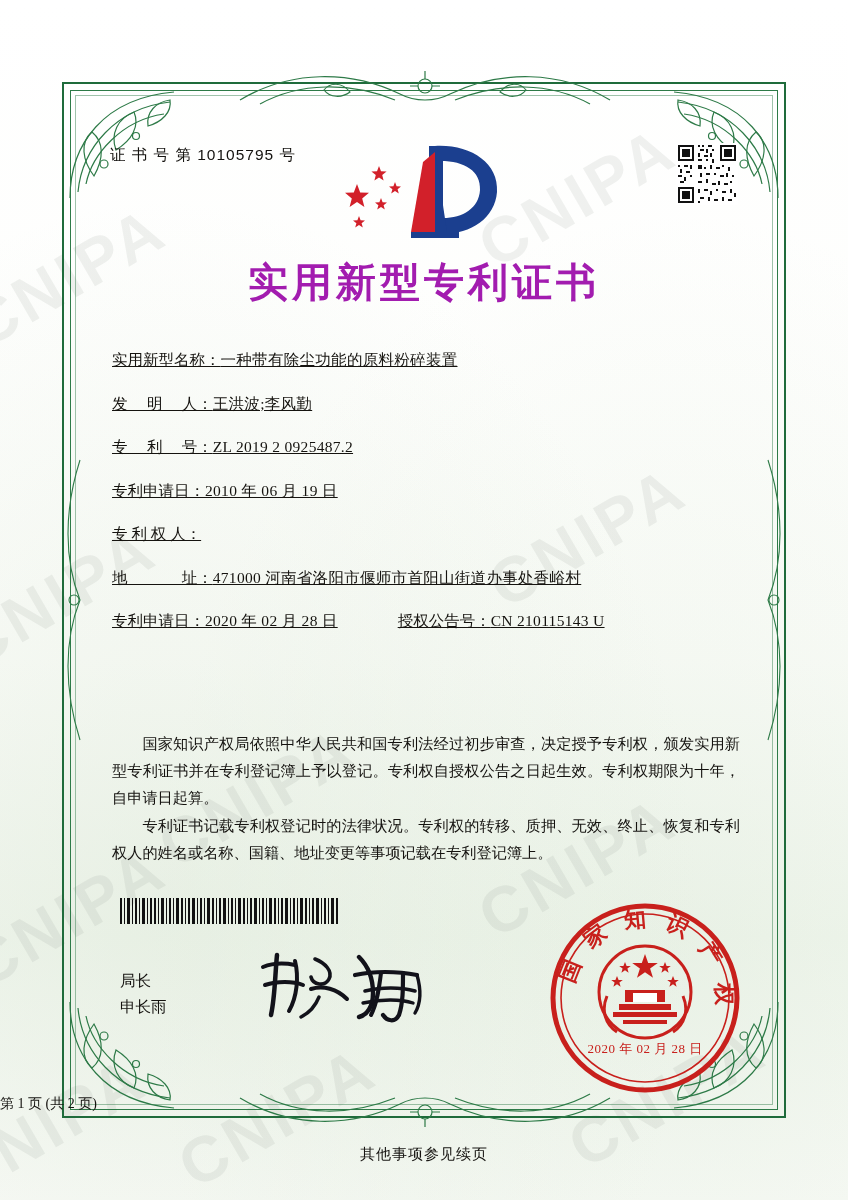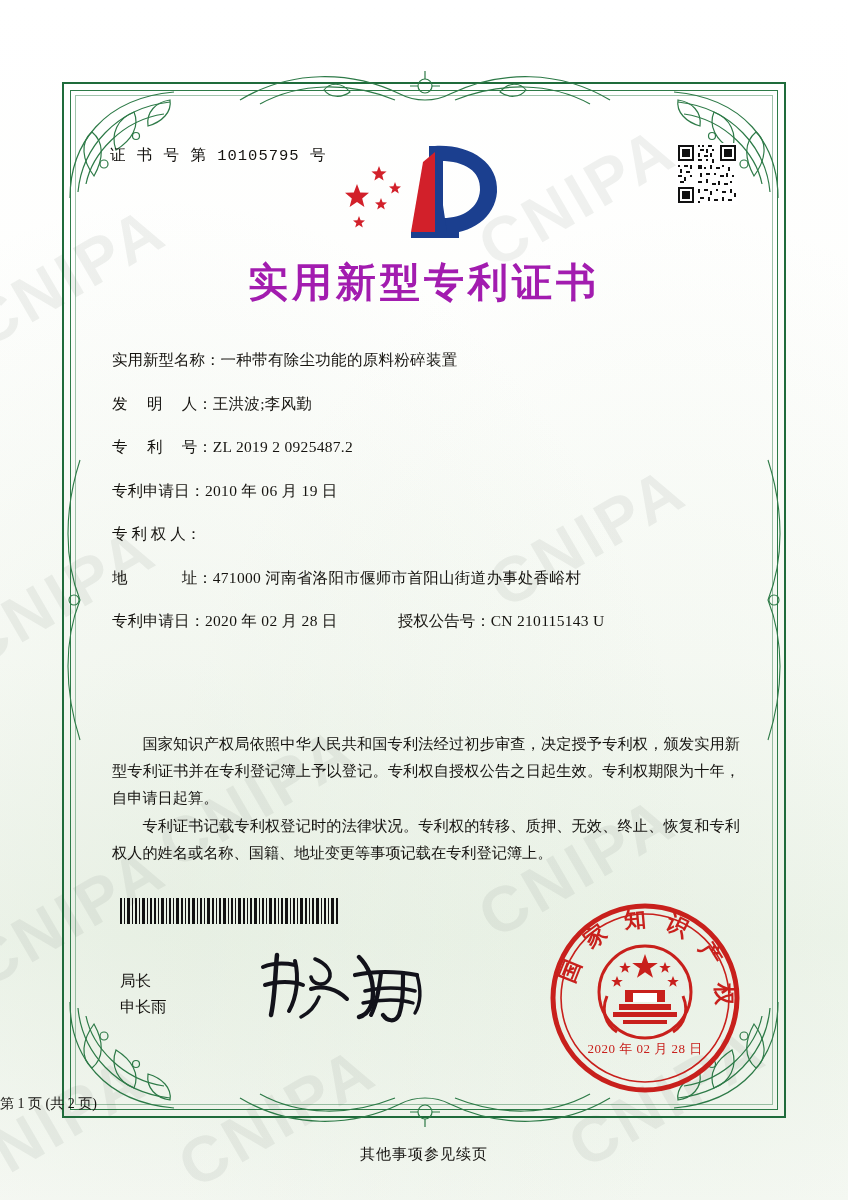--- a/index.html
+++ b/index.html
@@ -92,21 +92,21 @@
   }
 
   
   .cert-no {
     position: absolute;
     left: 110px;
     top: 145px;
     font-size: 15.5px;
     color: #14120f;
     letter-spacing: 1px;
-    font-family: Liberation Mono, monospace;
+    font-family: Liberation Sans, sans-serif;
   }
 
   .qr {
     position: absolute;
     right: 110px;
     top: 143px;
     width: 62px;
     height: 62px;
   }
 
@@ -138,20 +138,21 @@
     left: 112px;
     top: 350px;
     width: 630px;
   }
   .field-row {
     display: flex;
     align-items: baseline;
     margin-bottom: 22.5px;
     font-size: 15.5px;
     color: #15130f;
+    text-decoration: underline;
   }
   .field-label {
     white-space: pre;
     flex: 0 0 auto;
   }
   .field-value {
     flex: 1 1 auto;
     letter-spacing: 0.3px;
   }
   .field-row.dual .field-value { flex: 0 0 auto; }

